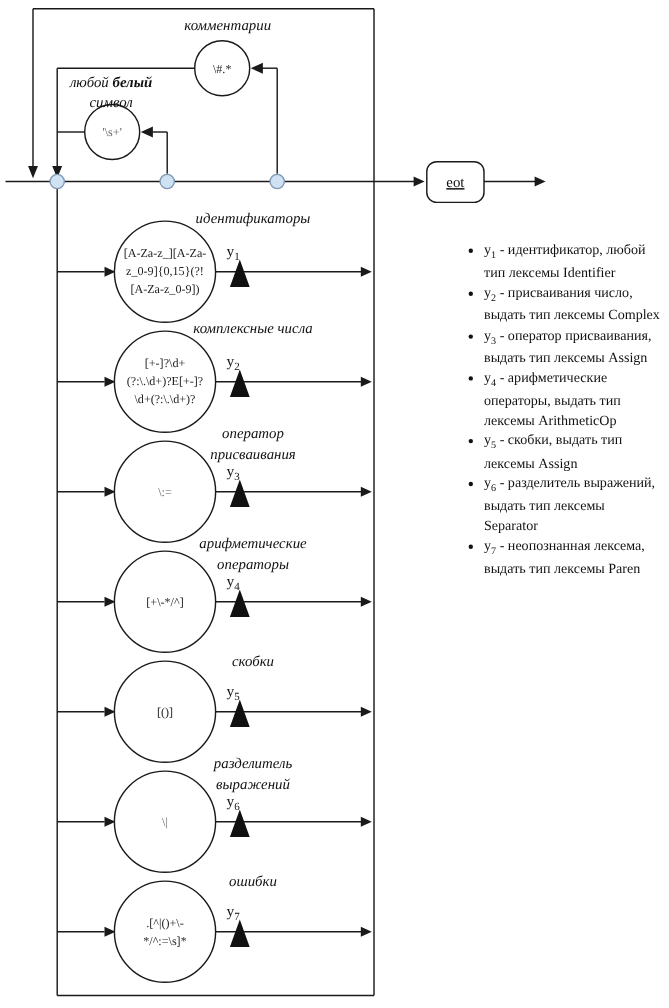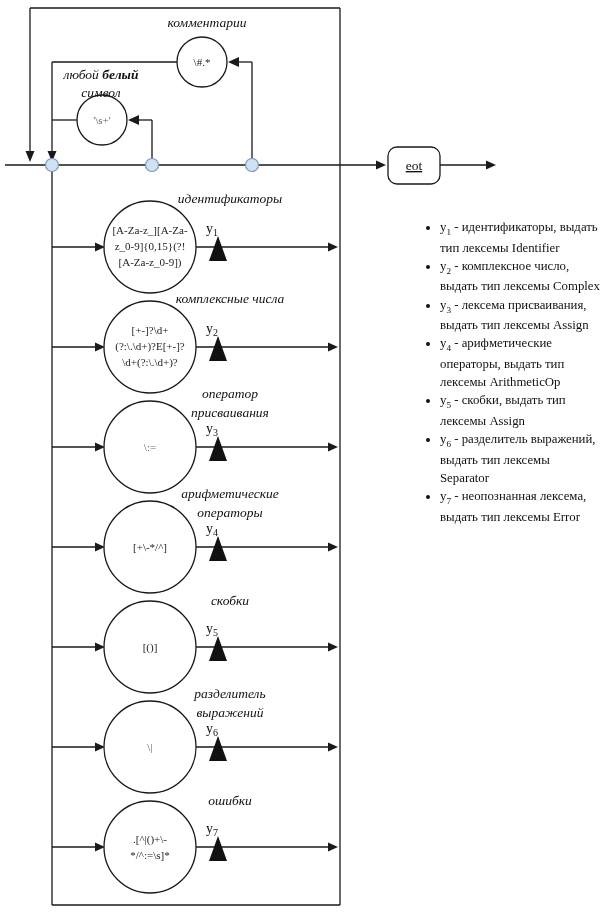--- a/index.html
+++ b/index.html
@@ -153,23 +153,23 @@
     <polygon class="arrow" points="338,847 328,842.5 328,851.5"></polygon>
     <polygon class="outmark" points="218,836 209,861 227,861"></polygon>
     <text class="ylab" x="206" y="833"><tspan>y</tspan><tspan class="ysub" dy="3">7</tspan></text>
     <text class="lbl" x="230" y="805" text-anchor="middle">ошибки</text>
   </g>
 
 </svg>
 
 <div class="legend">
   <ul>
-    <li><span>y</span><sub>1</sub><span> - идентификаторы, выдать тип лексемы Identifier</span></li>
-    <li><span>y</span><sub>2</sub><span> - комплексное число, выдать тип лексемы Complex</span></li>
-    <li><span>y</span><sub>3</sub><span> - лексема присваивания, выдать тип лексемы Assign</span></li>
+    <li><span>y</span><sub>1</sub><span> - идентификатор, любой тип лексемы Identifier</span></li>
+    <li><span>y</span><sub>2</sub><span> - присваивания число, выдать тип лексемы Complex</span></li>
+    <li><span>y</span><sub>3</sub><span> - оператор присваивания, выдать тип лексемы Assign</span></li>
     <li><span>y</span><sub>4</sub><span> - арифметические операторы, выдать тип лексемы ArithmeticOp</span></li>
     <li><span>y</span><sub>5</sub><span> - скобки, выдать тип лексемы Assign</span></li>
     <li><span>y</span><sub>6</sub><span> - разделитель выражений, выдать тип лексемы Separator</span></li>
-    <li><span>y</span><sub>7</sub><span> - неопознанная лексема, выдать тип лексемы Error</span></li>
+    <li><span>y</span><sub>7</sub><span> - неопознанная лексема, выдать тип лексемы Paren</span></li>
   </ul>
 </div>
 
 </div>
 
 </body></html>

